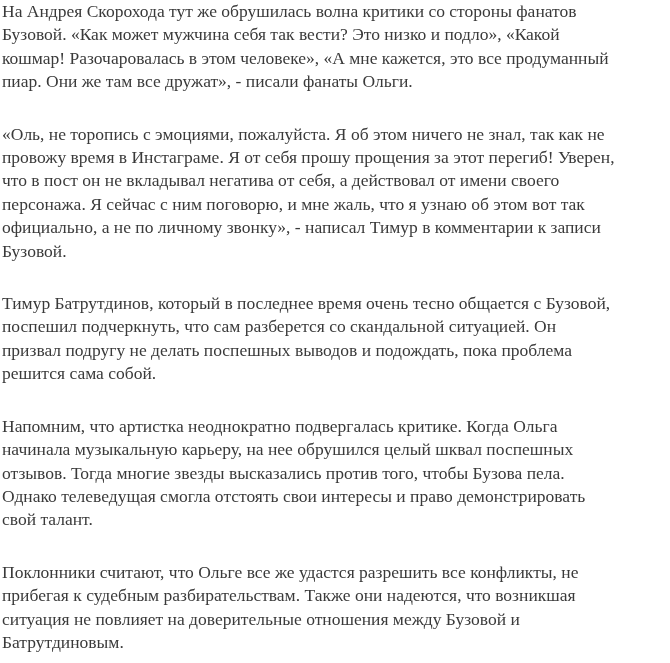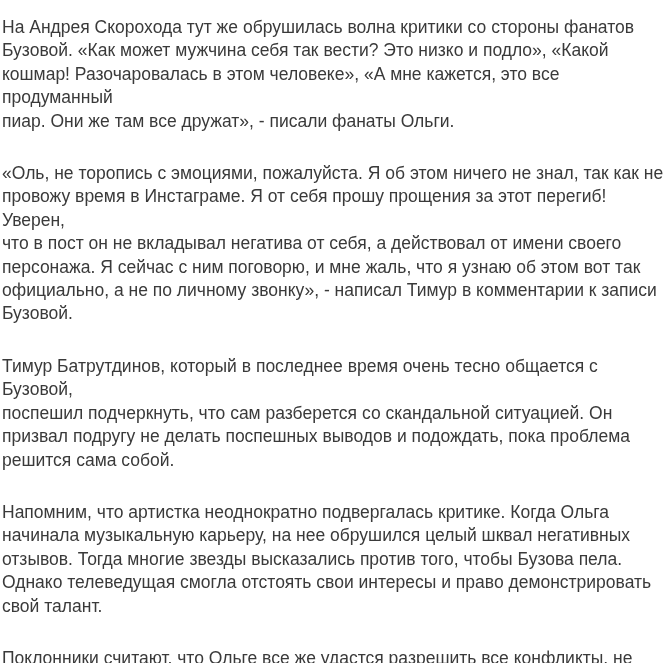--- a/index.html
+++ b/index.html
@@ -17,22 +17,23 @@
     width: 670px;
     padding: 0 4px 0 2px;
     font-family: "Liberation Sans", "DejaVu Sans", sans-serif;
     font-size: 17.5px;
     line-height: 23.4px;
     font-weight: 400;
     color: #3a3a3a;
     -webkit-font-smoothing: antialiased;
   }
   .article-body p {
-    margin: 16px 0 29px 0;
+    margin: 0 0 29px 0;
     white-space: pre-line; 
+    font-family: Liberation Serif, serif;
   }
   .article-body p:last-child {
     margin-bottom: 0;
   }
 </style>
 </head>
 <body>
 
 <article class="article-body">
   <p>На Андрея Скорохода тут же обрушилась волна критики со стороны фанатов
@@ -43,21 +44,21 @@
 провожу время в Инстаграме. Я от себя прошу прощения за этот перегиб! Уверен,
 что в пост он не вкладывал негатива от себя, а действовал от имени своего
 персонажа. Я сейчас с ним поговорю, и мне жаль, что я узнаю об этом вот так
 официально, а не по личному звонку», - написал Тимур в комментарии к записи
 Бузовой.</p>
   <p>Тимур Батрутдинов, который в последнее время очень тесно общается с Бузовой,
 поспешил подчеркнуть, что сам разберется со скандальной ситуацией. Он
 призвал подругу не делать поспешных выводов и подождать, пока проблема
 решится сама собой.</p>
   <p>Напомним, что артистка неоднократно подвергалась критике. Когда Ольга
-начинала музыкальную карьеру, на нее обрушился целый шквал негативных
+начинала музыкальную карьеру, на нее обрушился целый шквал поспешных
 отзывов. Тогда многие звезды высказались против того, чтобы Бузова пела.
 Однако телеведущая смогла отстоять свои интересы и право демонстрировать
 свой талант.</p>
   <p>Поклонники считают, что Ольге все же удастся разрешить все конфликты, не
 прибегая к судебным разбирательствам. Также они надеются, что возникшая
 ситуация не повлияет на доверительные отношения между Бузовой и
 Батрутдиновым.</p>
 </article>
 
 </body></html>

